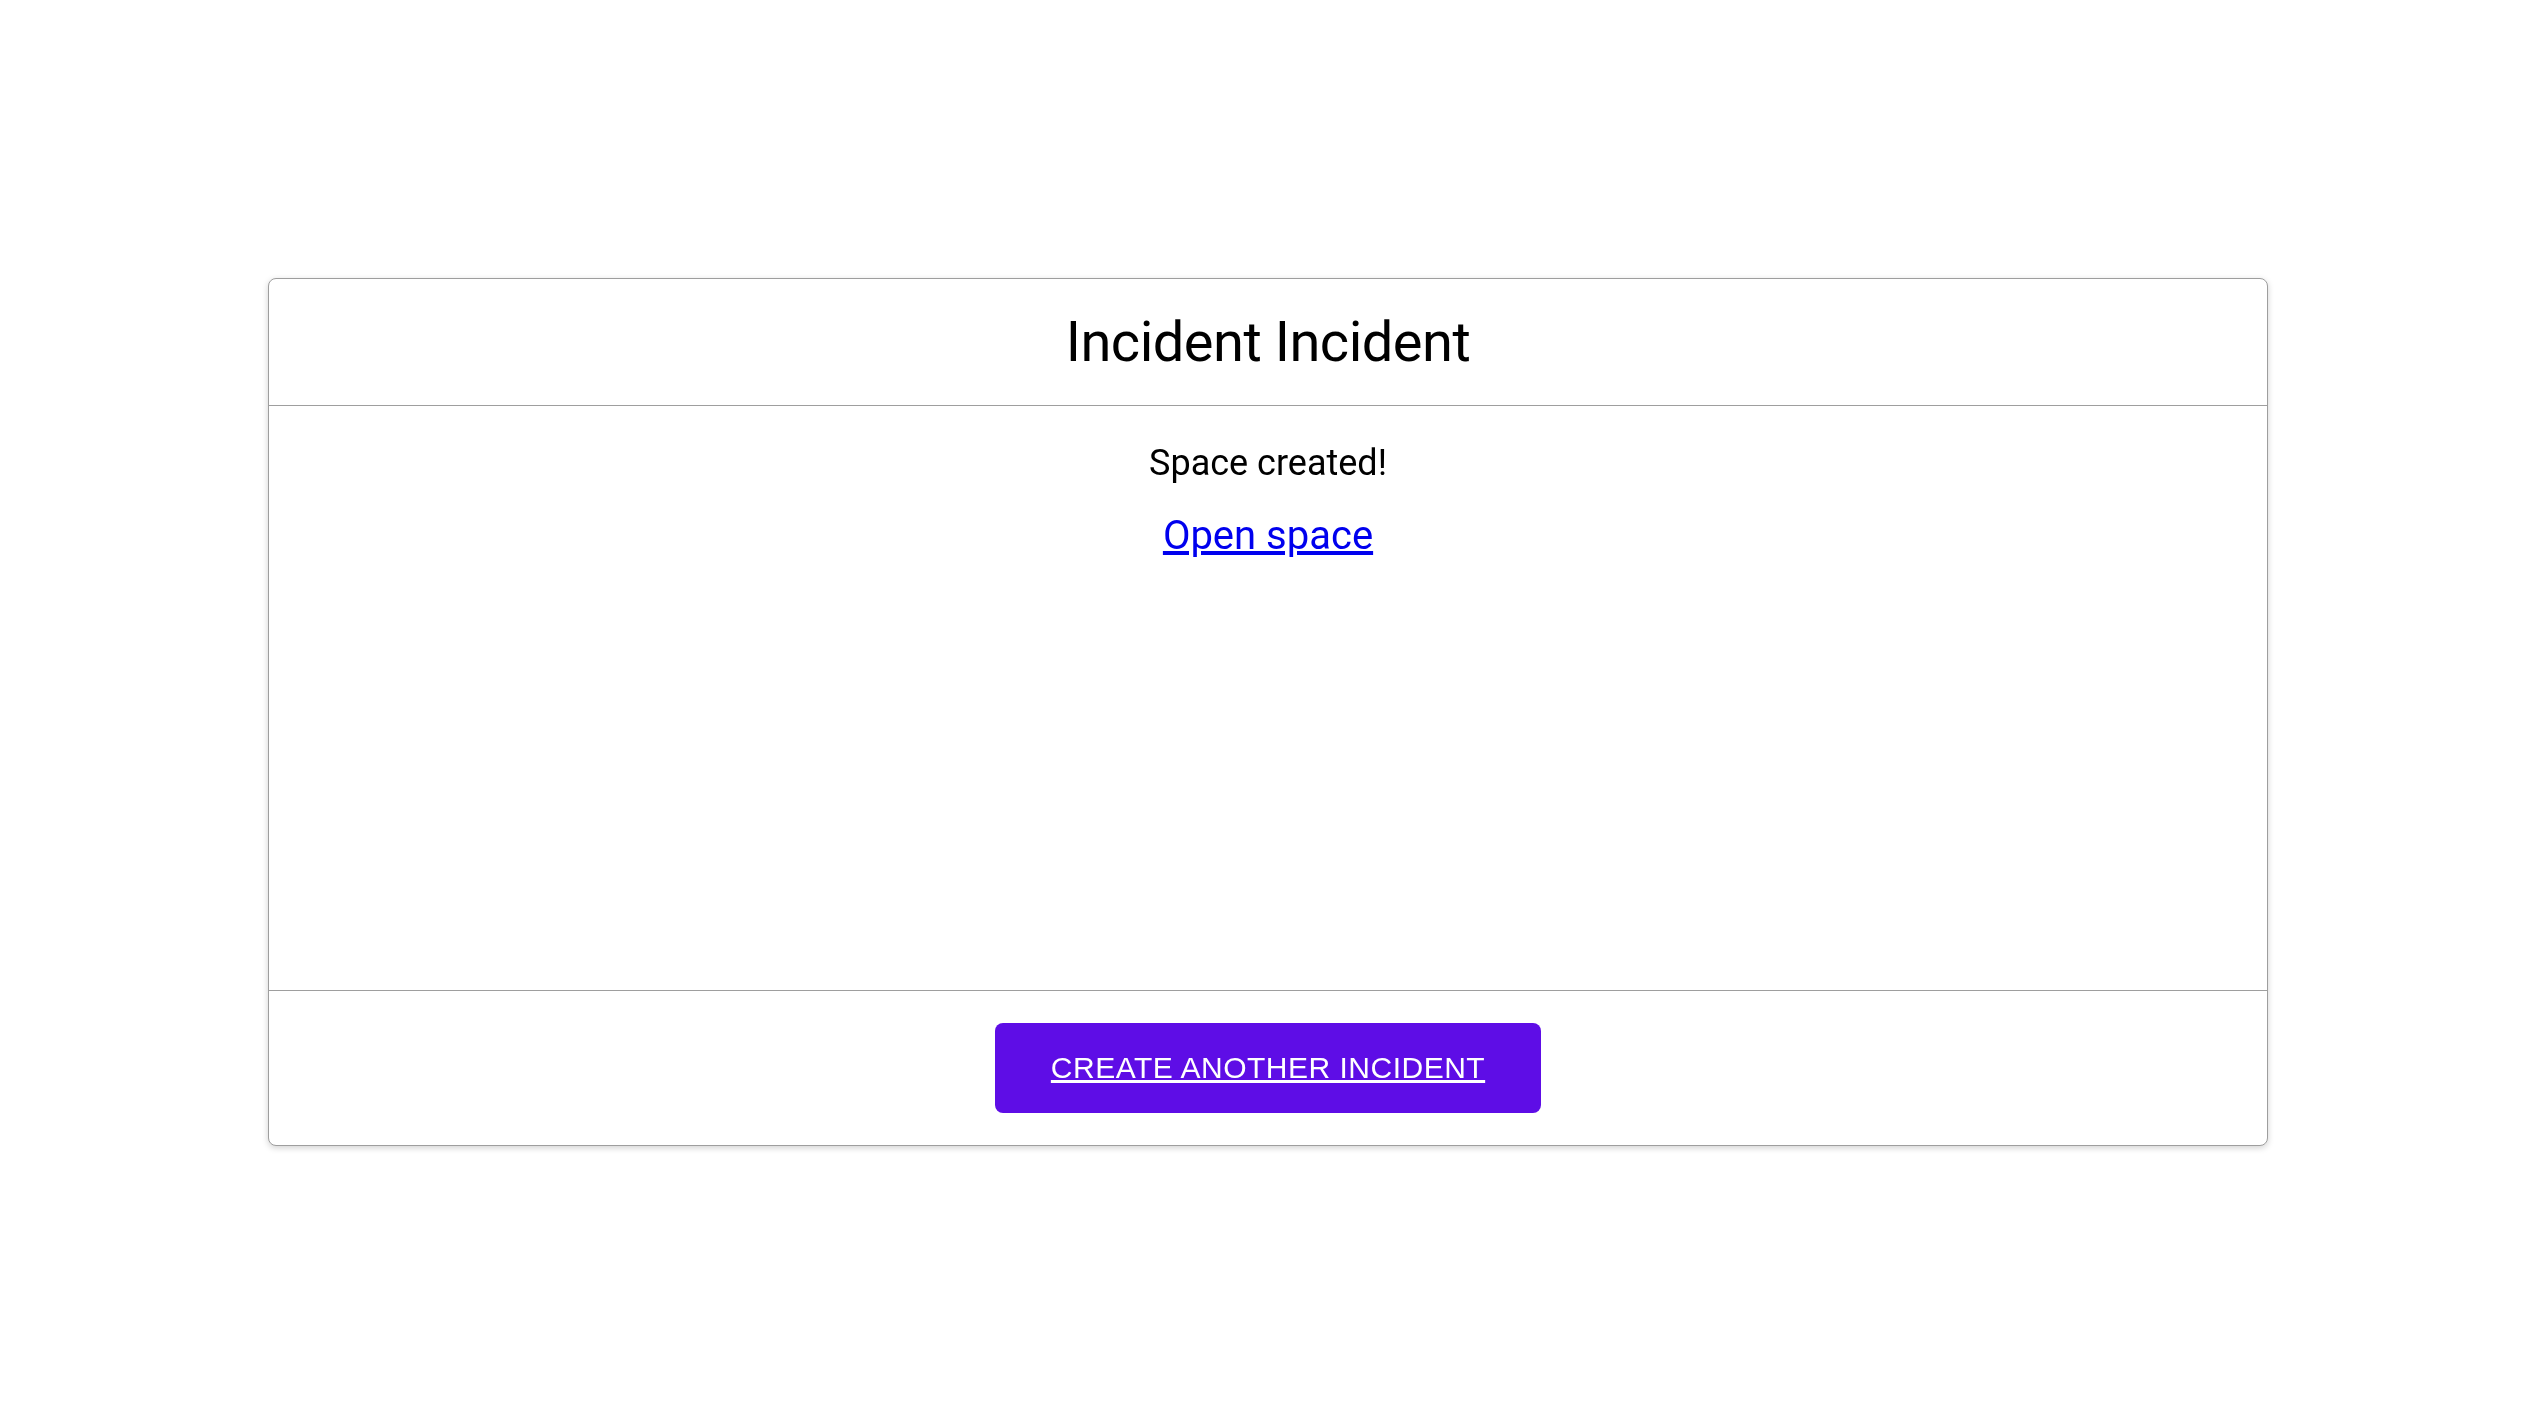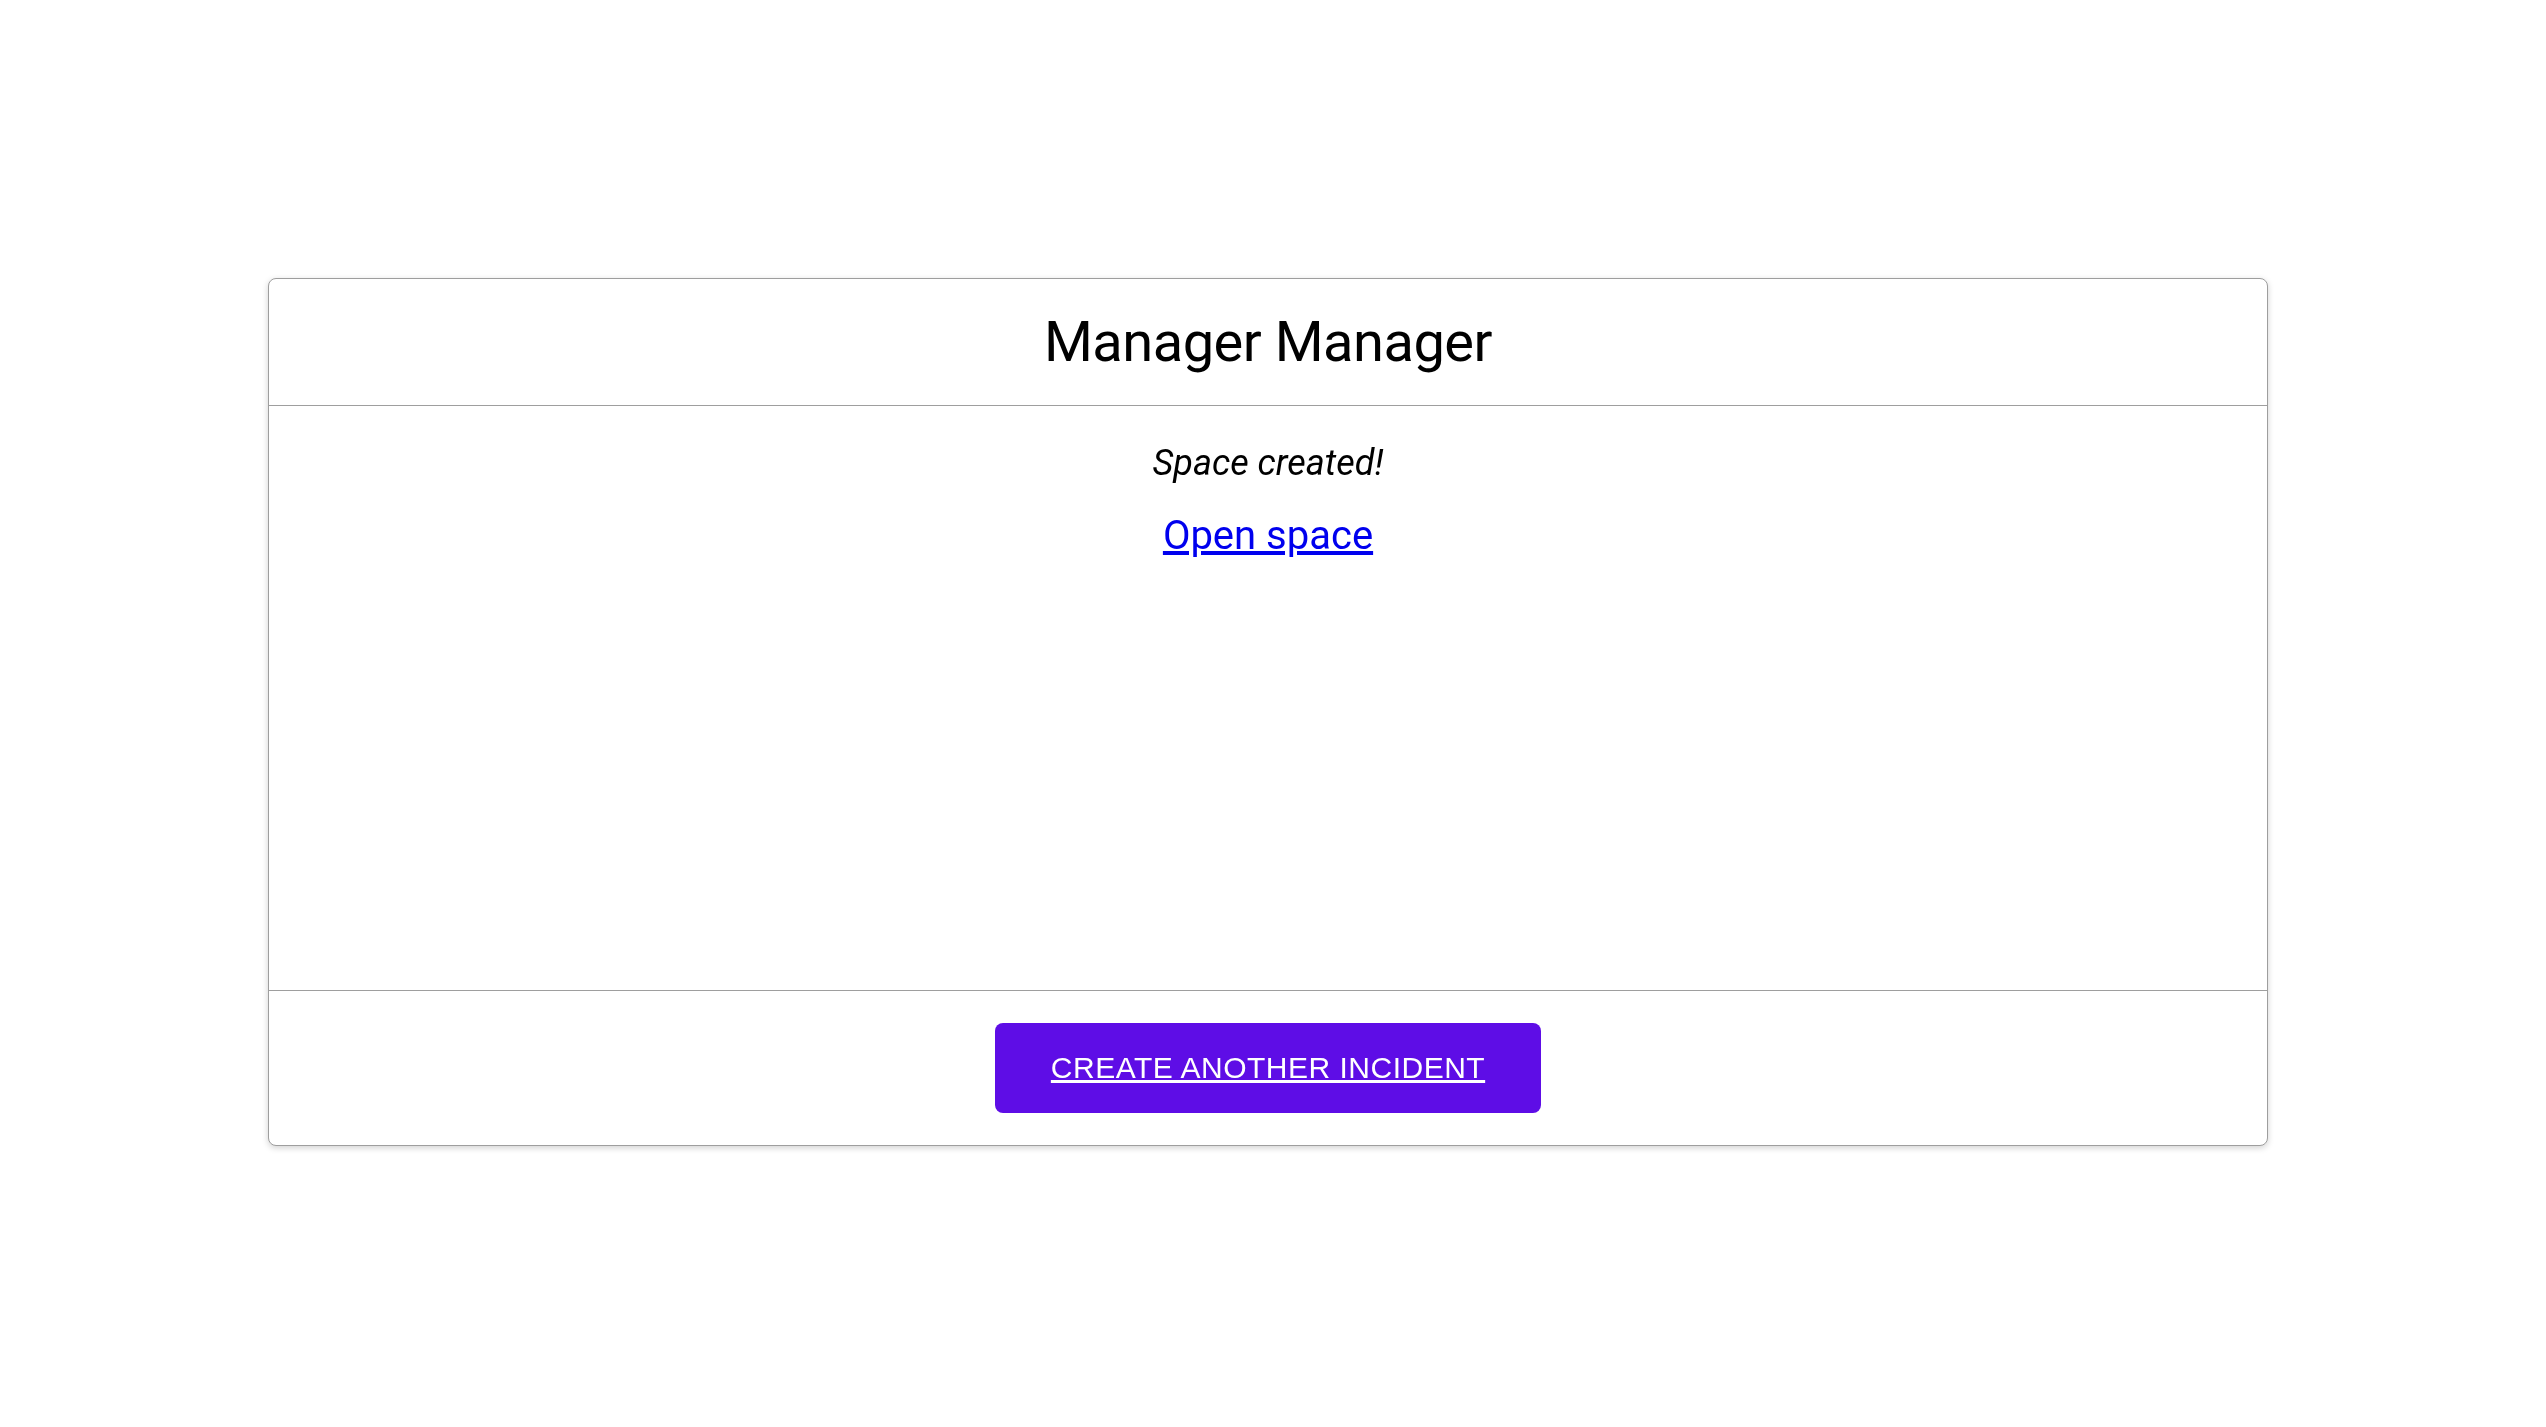--- a/index.html
+++ b/index.html
@@ -48,21 +48,20 @@
       padding: 36px 20px 20px 20px;
       text-align: center;
       border-bottom: 1px solid #9e9e9e;
     }
     
     .status-text {
       font-size: 36px;
       color: #000000;
       font-weight: 400;
       margin-bottom: 28px;
-      font-style: italic;
     }
     
     .open-link {
       font-size: 40px;
       color: #0000ee;
       text-decoration: underline;
       cursor: pointer;
     }
     
     .card-footer {
@@ -83,21 +82,21 @@
       cursor: pointer;
       text-transform: uppercase;
       text-decoration: underline;
     }
   </style>
 </head>
 <body>
 
 <div class="card">
   <div class="card-header">
-    <h1 class="card-title">Manager Manager</h1>
+    <h1 class="card-title">Incident Incident</h1>
   </div>
   <div class="card-body">
     <div class="status-text">Space created!</div>
     <a class="open-link">Open space</a>
   </div>
   <div class="card-footer">
     <button class="primary-button">CREATE ANOTHER INCIDENT</button>
   </div>
 </div>
 

